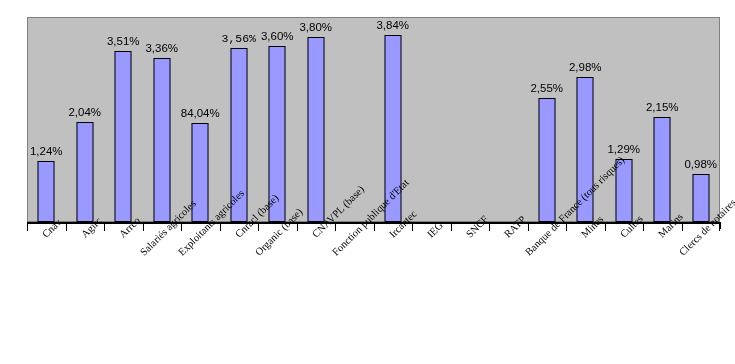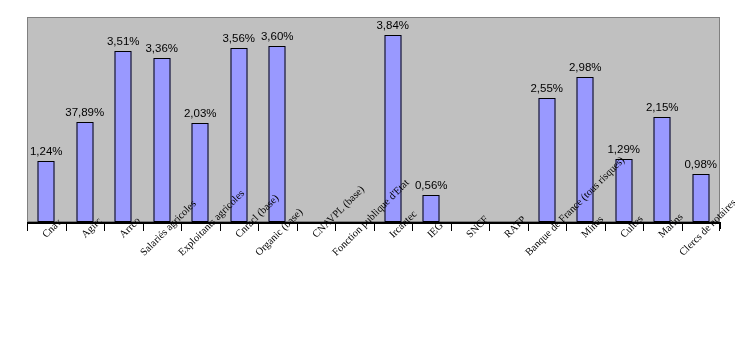--- a/index.html
+++ b/index.html
@@ -110,49 +110,49 @@
 
   <div id="plot-frame" style="--plotbg: #C0C0C0; background: rgb(192, 192, 192);"></div>
 
   <div id="bars-layer">
       <div class="cat-slot" style="left: 0px; width: 38.5px;">
         <div class="bar" style="height: 60.5238px; background: rgb(153, 153, 255); border-color: rgb(0, 0, 0);"></div>
         <div class="bar-label" style="bottom: 63.5238px;">1,24%</div>
       </div>
       <div class="cat-slot" style="left: 38.5px; width: 38.5px;">
         <div class="bar" style="height: 99.5714px; background: rgb(153, 153, 255); border-color: rgb(0, 0, 0);"></div>
-        <div class="bar-label" style="bottom: 102.571px;">37,89%</div>
+        <div class="bar-label" style="bottom: 102.571px;">2,04%</div>
       </div>
       <div class="cat-slot" style="left: 77px; width: 38.5px;">
         <div class="bar" style="height: 171.321px; background: rgb(153, 153, 255); border-color: rgb(0, 0, 0);"></div>
         <div class="bar-label" style="bottom: 174.321px;">3,51%</div>
       </div>
       <div class="cat-slot" style="left: 115.5px; width: 38.5px; text-decoration: underline;">
         <div class="bar" style="height: 164px; background: rgb(153, 153, 255); border-color: rgb(0, 0, 0);"></div>
         <div class="bar-label" style="bottom: 167px;">3,36%</div>
       </div>
       <div class="cat-slot" style="left: 154px; width: 38.5px;">
         <div class="bar" style="height: 99.0833px; background: rgb(153, 153, 255); border-color: rgb(0, 0, 0);"></div>
-        <div class="bar-label" style="bottom: 102.083px;">2,03%</div>
+        <div class="bar-label" style="bottom: 102.083px;">84,04%</div>
       </div>
       <div class="cat-slot" style="left: 192.5px; width: 38.5px;">
         <div class="bar" style="height: 173.762px; background: rgb(153, 153, 255); border-color: rgb(0, 0, 0);"></div>
-        <div class="bar-label" style="bottom: 176.762px;">3,56%</div>
+        <div class="bar-label" style="bottom: 176.762px; font-family: Liberation Mono, monospace;">3,56%</div>
       </div>
       <div class="cat-slot" style="left: 231px; width: 38.5px;">
         <div class="bar" style="height: 175.714px; background: rgb(153, 153, 255); border-color: rgb(0, 0, 0);"></div>
         <div class="bar-label" style="bottom: 178.714px;">3,60%</div>
       </div>
+      <div class="cat-slot" style="left: 269.5px; width: 38.5px;">
+        <div class="bar" style="height: 185.476px; background: rgb(153, 153, 255); border-color: rgb(0, 0, 0);"></div>
+        <div class="bar-label" style="bottom: 188.476px;">3,80%</div>
+      </div>
       <div class="cat-slot" style="left: 346.5px; width: 38.5px; margin-top: 23px;">
         <div class="bar" style="height: 187.429px; background: rgb(153, 153, 255); border-color: rgb(0, 0, 0);"></div>
         <div class="bar-label" style="bottom: 190.429px;">3,84%</div>
-      </div>
-      <div class="cat-slot" style="left: 385px; width: 38.5px;">
-        <div class="bar" style="height: 27.3333px; background: rgb(153, 153, 255); border-color: rgb(0, 0, 0);"></div>
-        <div class="bar-label" style="bottom: 30.3333px;">0,56%</div>
       </div>
       <div class="cat-slot" style="left: 500.5px; width: 38.5px;">
         <div class="bar" style="height: 124.464px; background: rgb(153, 153, 255); border-color: rgb(0, 0, 0);"></div>
         <div class="bar-label" style="bottom: 127.464px;">2,55%</div>
       </div>
       <div class="cat-slot" style="left: 539px; width: 38.5px;">
         <div class="bar" style="height: 145.452px; background: rgb(153, 153, 255); border-color: rgb(0, 0, 0);"></div>
         <div class="bar-label" style="bottom: 148.452px;">2,98%</div>
       </div>
       <div class="cat-slot" style="left: 577.5px; width: 38.5px;">

